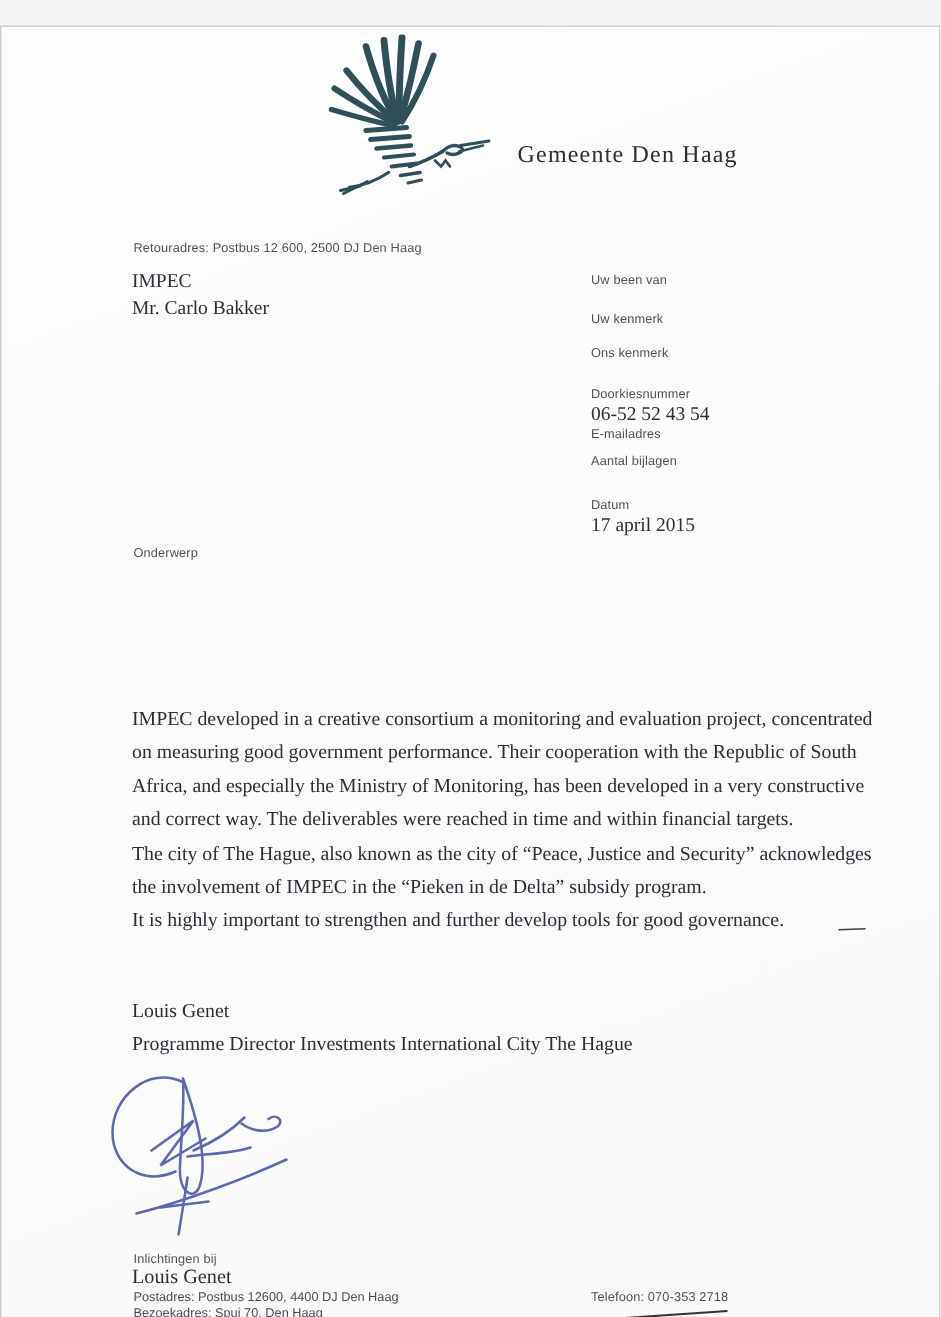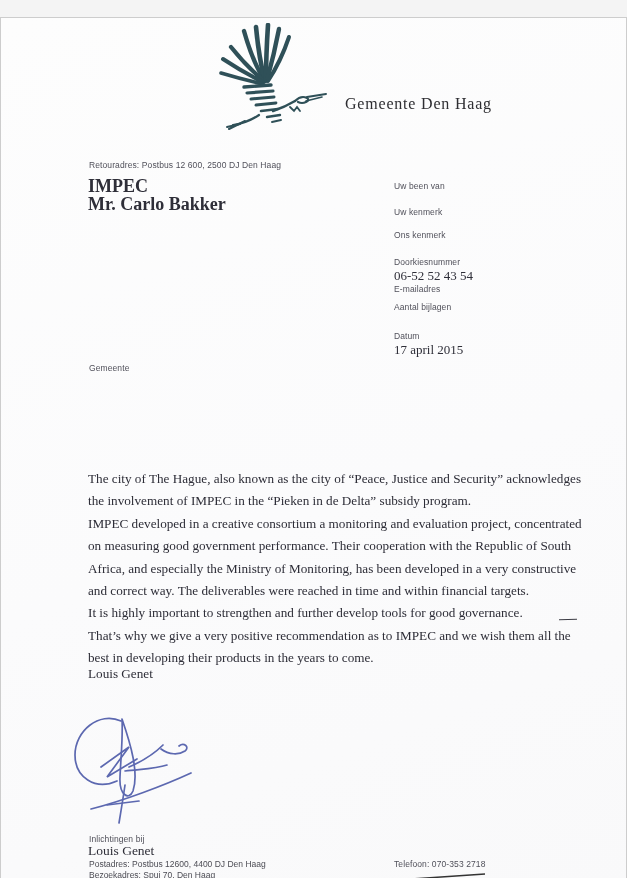--- a/index.html
+++ b/index.html
@@ -24,21 +24,21 @@
   .stork { left:210px; top:5px; }
 
   
   .lbl {
     font-family:"Liberation Sans", sans-serif;
     font-size:8.5px; color:#50505a; letter-spacing:0.1px;
   }
 
   .retouradres { left:88px; top:142px; }
 
-  .addressee { left:87px; top:160px; font-size:18px; line-height:17.5px; color:#2e2e38;font-weight:bold; }
+  .addressee { left:87px; top:160px; font-size:13px; line-height:17.5px; color:#2e2e38; }
 
   .meta-col { left:393px; top:0; width:200px; }
   .meta-row { position:absolute; left:0; width:200px; }
   .meta-row .val { font-family:"Liberation Serif", serif; font-size:13px; color:#2e2e38; margin-top:1px; }
 
   .onderwerp { left:88px; top:345px; }
 
   .body-text {
     left:87px; top:450px; width:503px;
     font-size:13.2px; line-height:22.4px; color:#2d2d37;
@@ -133,32 +133,32 @@
     <div class="meta-row" style="top:284px">
       <div class="lbl">Aantal bijlagen</div>
       <div class="val"></div>
     </div>
     <div class="meta-row" style="top:313px">
       <div class="lbl">Datum</div>
       <div class="val">17 april 2015</div>
     </div>
   </div>
 
-  <div class="abs lbl onderwerp">Gemeente</div>
+  <div class="abs lbl onderwerp">Onderwerp</div>
 
   <div class="abs body-text">
+    <p>IMPEC developed in a creative consortium a monitoring and evaluation project, concentrated on measuring good government performance. Their cooperation with the Republic of South Africa, and especially the Ministry of Monitoring, has been developed in a very constructive and correct way. The deliverables were reached in time and within financial targets.</p>
     <p>The city of The Hague, also known as the city of “Peace, Justice and Security” acknowledges the involvement of IMPEC in the “Pieken in de Delta” subsidy program.</p>
-    <p>IMPEC developed in a creative consortium a monitoring and evaluation project, concentrated on measuring good government performance. Their cooperation with the Republic of South Africa, and especially the Ministry of Monitoring, has been developed in a very constructive and correct way. The deliverables were reached in time and within financial targets.</p>
     <p>It is highly important to strengthen and further develop tools for good governance.</p>
-    <p>That’s why we give a very positive recommendation as to IMPEC and we wish them all the best in developing their products in the years to come.</p>
   </div>
 
   <div class="abs strike-artifact"></div>
 
   <div class="abs sig-name">Louis Genet</div>
+  <div class="abs sig-title">Programme Director Investments International City The Hague</div>
 
   <svg class="abs signature-svg" width="156" height="118" viewBox="0 0 156 118">
     <g fill="none" stroke="#5c68b0" stroke-width="1.7" stroke-linecap="round">
       <path d="M56,10 C34,0 10,20 10,44 C10,66 30,80 52,70"></path>
       <path d="M57,8 C66,34 74,62 68,80 C64,90 54,84 55,66 C56,44 58,26 57,8"></path>
       <path d="M36,56 L64,36 L42,66 L72,48"></path>
       <path d="M64,56 C78,50 90,42 98,34"></path>
       <path d="M96,38 C104,44 114,44 120,40 C125,36 119,31 114,35"></path>
       <path d="M60,60 C76,58 90,58 102,54"></path>
       <path d="M26,98 C58,90 100,74 126,62"></path>

